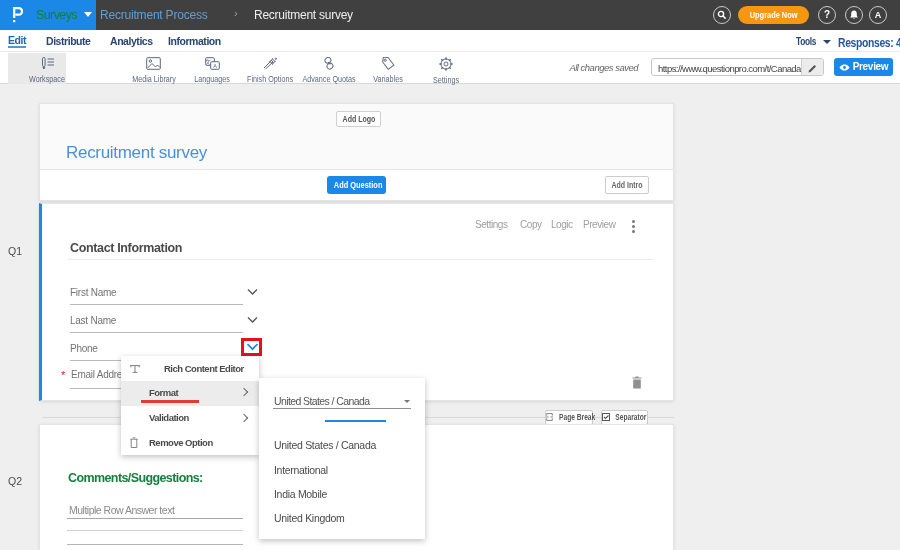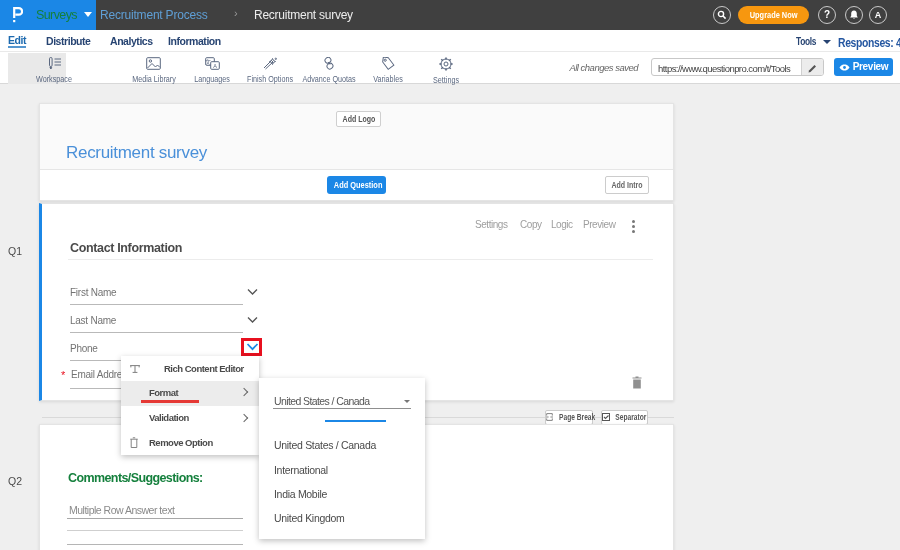--- a/index.html
+++ b/index.html
@@ -125,21 +125,21 @@
   <div class="abs" id="tabrow"></div>
   <div class="abs tab" id="tab-edit">Edit</div>
   <div class="abs tab" style="left:46px;">Distribute</div>
   <div class="abs tab" style="left:110px;">Analytics</div>
   <div class="abs tab" style="left:168px;">Information</div>
   <div class="abs tab" id="tools"><span class="sxl">Tools</span><span class="caret-navy"></span></div>
   <div class="abs tab" id="responses" style="color:#2456a0;"><span class="sxl">Responses: 4</span></div>
 
   <div class="abs" id="toolbar"></div>
   <div class="abs" id="ws-active"></div>
-  <div class="abs titem" style="left:19px;">
+  <div class="abs titem" style="left:12px;">
     <svg width="15" height="13" viewBox="0 0 15 13">
         <g stroke="#5b6880" fill="none" stroke-width="1">
           <rect x="2.5" y="0.5" width="2.6" height="9" rx="1.2"></rect>
           <path d="M3.8 9.5 L3.8 12 L2.9 10.5 L4.7 10.5 L3.8 12"></path>
           <line x1="7.5" y1="2" x2="14" y2="2"></line>
           <line x1="7.5" y1="5" x2="14" y2="5"></line>
           <line x1="7.5" y1="8" x2="14" y2="8"></line>
         </g>
       </svg>
     <div class="tlabel">Workspace</div>
@@ -220,21 +220,21 @@
             <line x1="10.2" y1="10.2" x2="11.7" y2="11.7"></line>
             <line x1="2.3" y1="11.7" x2="3.8" y2="10.2"></line>
             <line x1="10.2" y1="3.8" x2="11.7" y2="2.3"></line>
           </g>
         </g>
       </svg>
     <div class="tlabel">Settings</div>
   </div>
   <div class="abs" id="saved">All changes saved</div>
   <div class="abs" id="urlbox">
-    <div id="urltext">https://www.questionpro.com/t/Tools</div>
+    <div id="urltext">https://www.questionpro.com/t/Canada</div>
     <div id="pencilcell"><svg width="9" height="9" viewBox="0 0 9 9" style="margin-top:3px;">
           <path d="M0.5 8.5 L1 6.5 L6.5 1 L8 2.5 L2.5 8 Z" fill="#555"></path>
         </svg></div>
   </div>
   <div class="abs" id="preview-btn"><svg width="11" height="7" viewBox="0 0 11 7" style="vertical-align:-0.5px; margin-right:3px;">
         <path d="M0.5 3.5 C2 1 4 0.5 5.5 0.5 C7 0.5 9 1 10.5 3.5 C9 6 7 6.5 5.5 6.5 C4 6.5 2 6 0.5 3.5 Z" fill="#fff"></path>
         <circle cx="5.5" cy="3.5" r="1.4" fill="#1b87e6"></circle>
       </svg>Preview</div>
 
   <div class="abs card" id="card1">

